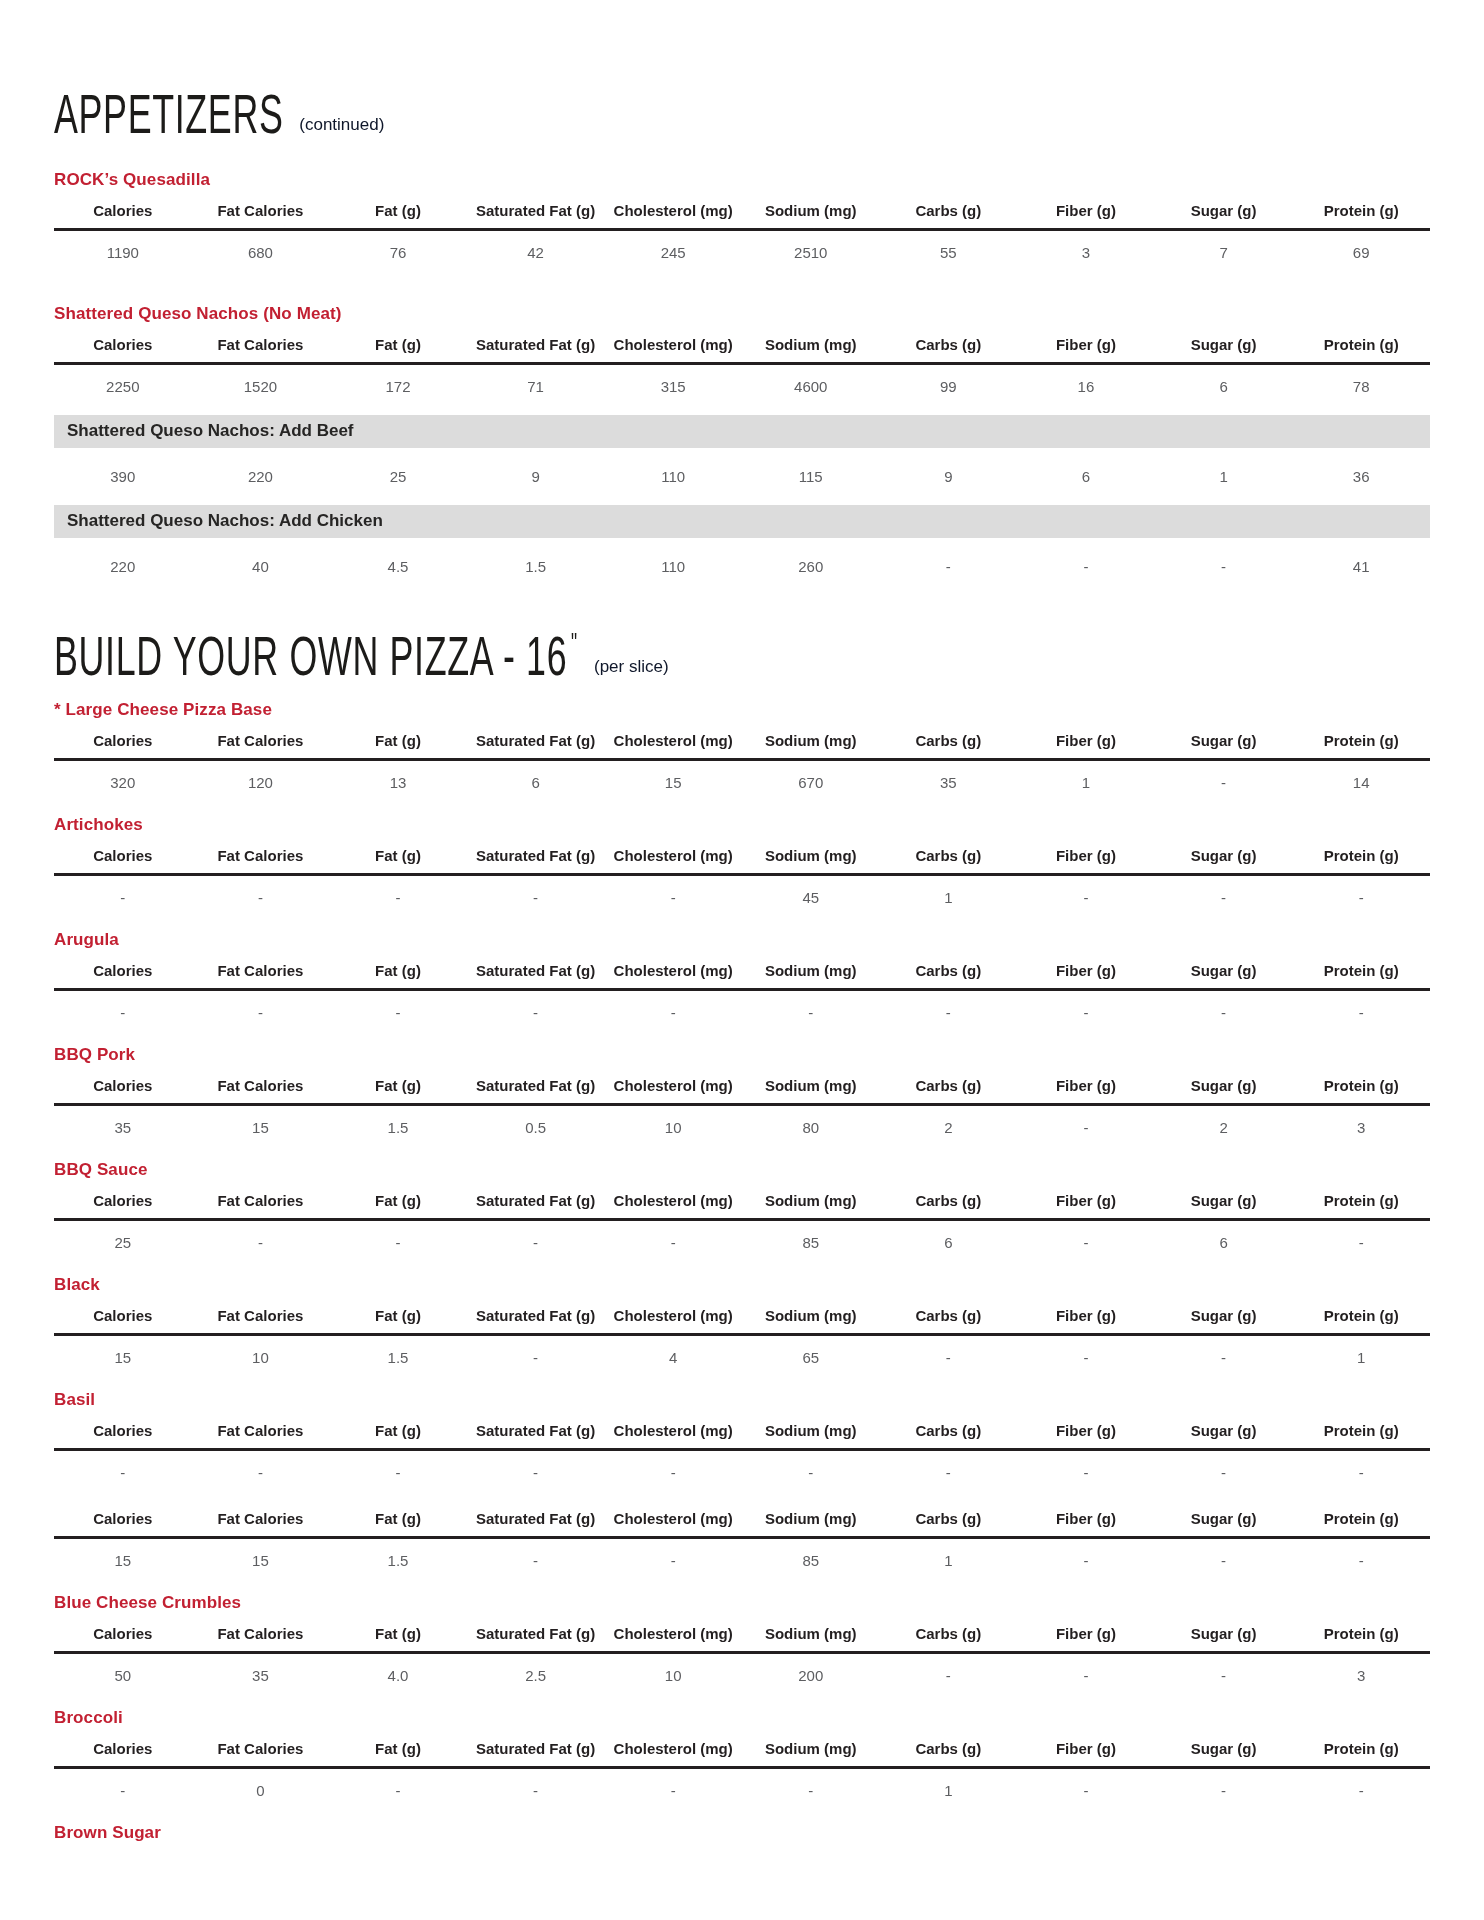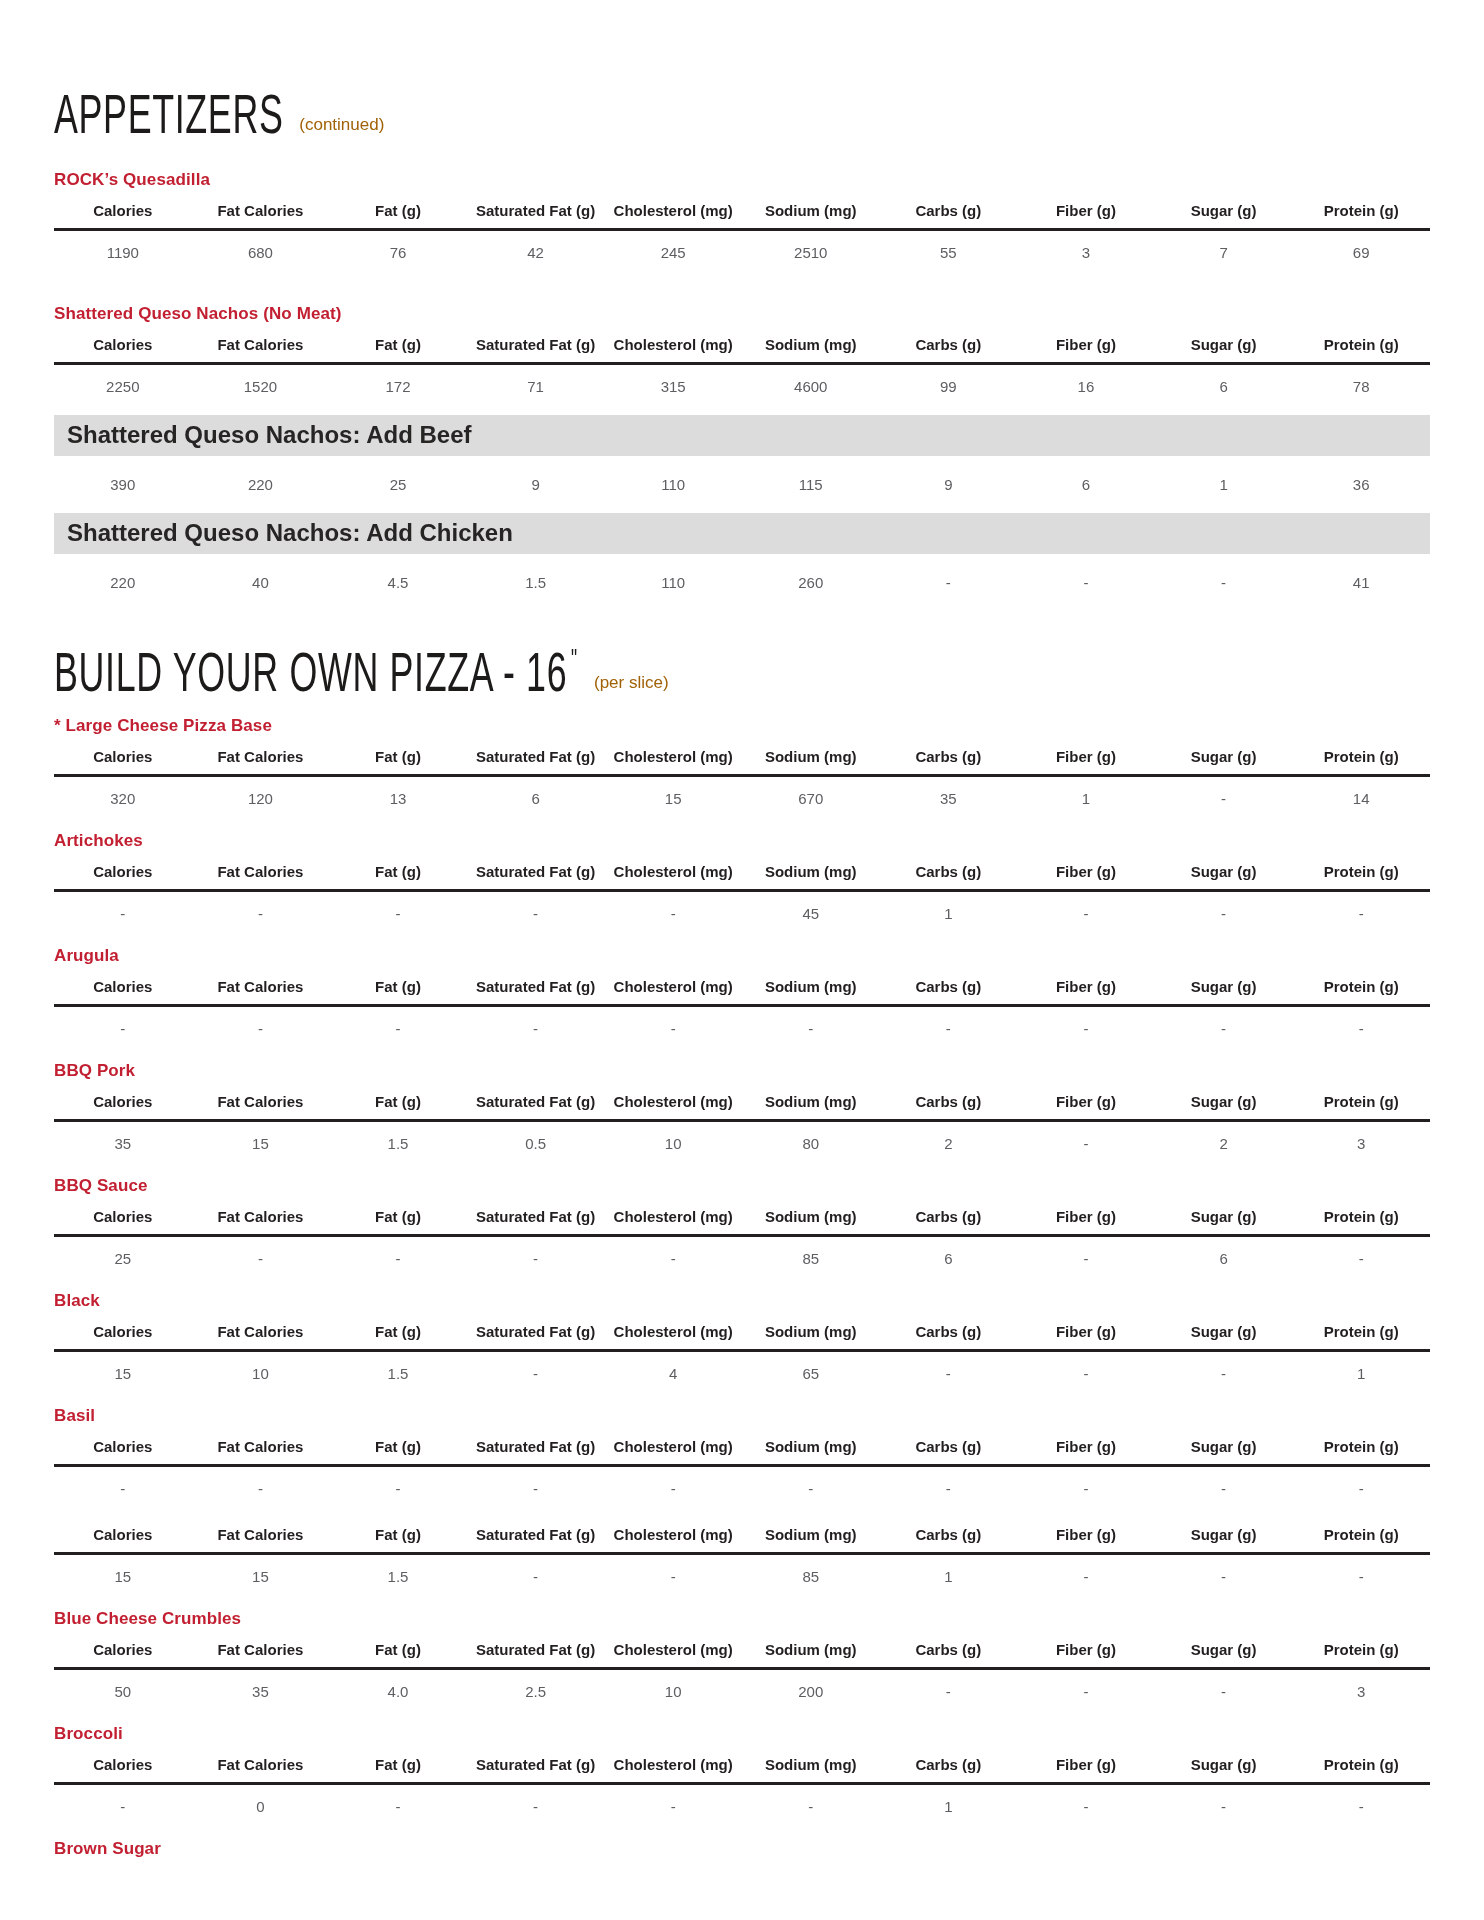--- a/index.html
+++ b/index.html
@@ -46,21 +46,21 @@
     color:#1c1b19;
     line-height:1;
   }
   .inch{
     font-size:0.48em;
     vertical-align:0.85em;
     margin-left:6px;
   }
   .suffix{
     font-size:17px;
-    color:#a16207;
+    color:#0f172a;
     padding-bottom:7px;
     margin-left:16px;
     white-space:nowrap;
   }
   
   .item-title{
     color:var(--red);
     font-weight:bold;
     font-size:17px;
     margin:0 0 7px 0;
@@ -82,21 +82,21 @@
   }
   td.value-cell{
     font-size:15px;
     color:var(--value-ink);
     text-align:center;
     padding:13px 2px 13px 2px;
   }
   tr.band td{
     background:var(--band);
     font-weight:bold;
-    font-size:24px;
+    font-size:17px;
     color:#262524;
     text-align:left;
     padding:6px 6px 7px 13px;
     border-top:7px solid #ffffff;
     border-bottom:7px solid #ffffff;
   }
   
   .sec-0 .item{margin-bottom:30px;}
   .sec-1 .item{margin-bottom:11px;}
 </style>

